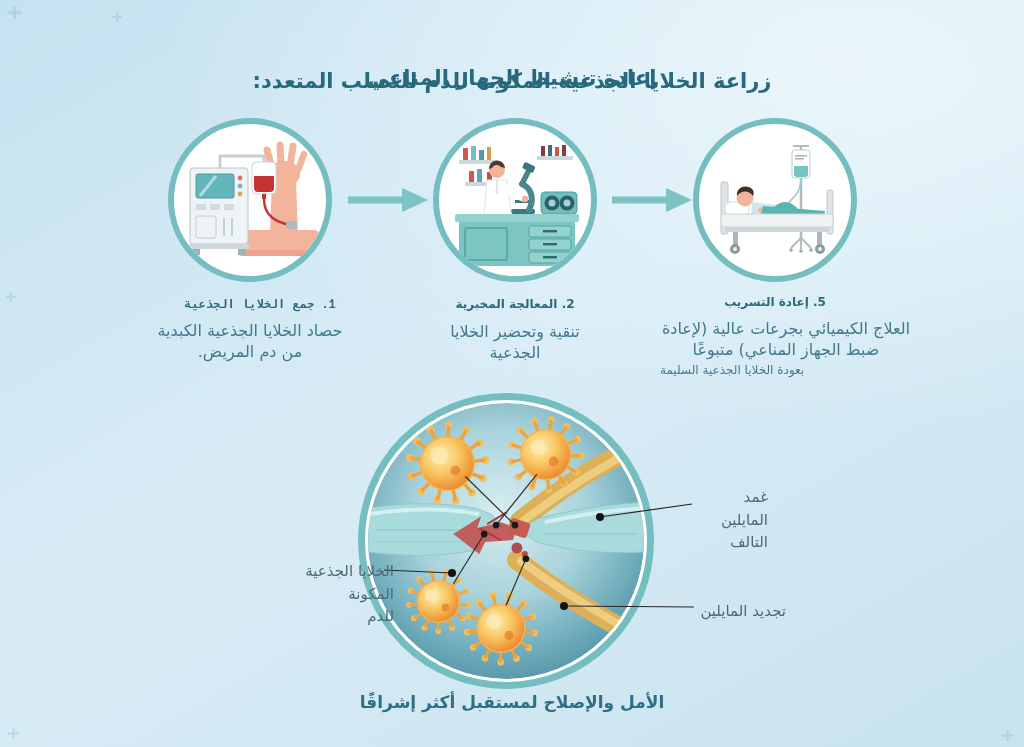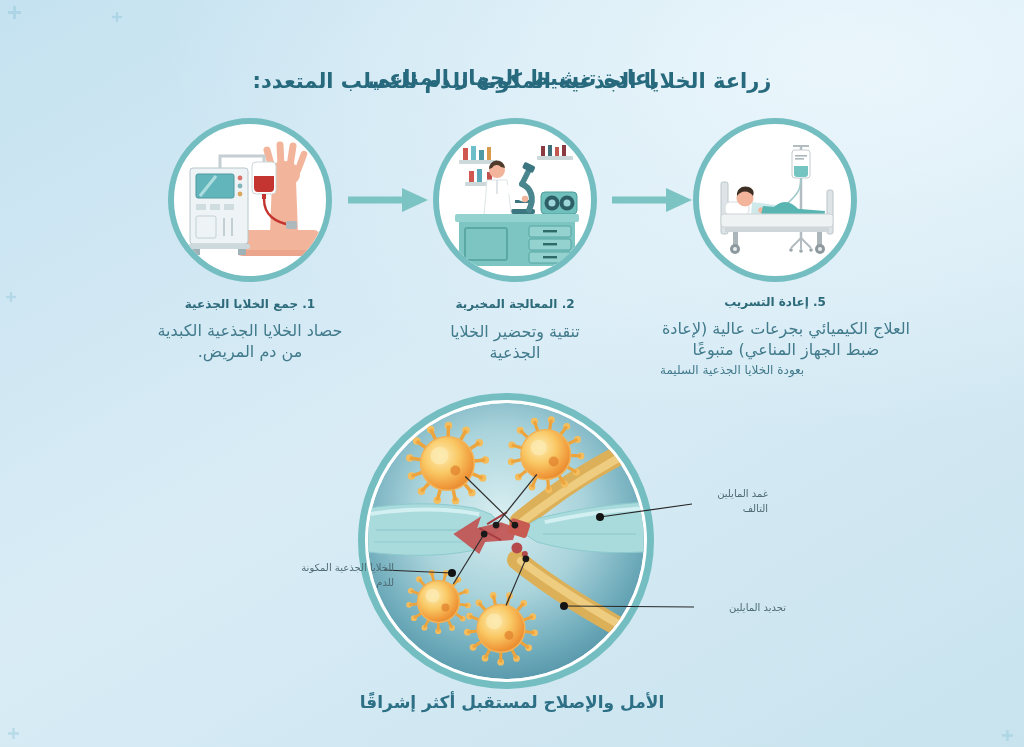--- a/index.html
+++ b/index.html
@@ -21,33 +21,33 @@
   #circle1{left:168px;top:118px;} #circle2{left:433px;top:118px;} #circle3{left:693px;top:118px;}
   .arrow{position:absolute;color:var(--arrow,#7cc3c4);}
   #arrow1{left:346px;top:186px;} #arrow2{left:610px;top:186px;}
   
   .step-head{position:absolute;direction:rtl;text-align:center;
     color:var(--heading,#2d6a7a);font-size:12px;font-weight:bold;}
   .step-body{position:absolute;direction:rtl;text-align:center;
     color:var(--body-text,#417a8b);font-size:16px;line-height:1.32;}
   .step-body-small{position:absolute;direction:rtl;text-align:left;
     color:var(--body-text,#417a8b);font-size:12px;}
-  #head1{left:150px;width:200px;top:297px;}
+  #head1{left:160px;width:200px;top:297px;font-family:Liberation Mono, monospace;}
   #body1{left:150px;width:200px;top:320px;}
   #head2{left:418px;width:194px;top:297px;}
   #body2{left:423px;width:184px;top:321px;}
   #head3{left:660px;width:230px;top:295px;}
   #body3{left:655px;width:262px;top:318px;}
   #body3s{left:660px;width:252px;top:363px;}
   
   .big-circle{position:absolute;left:358px;top:393px;width:276px;height:276px;
     border:7px solid var(--ring,#74bec1);border-radius:50%;background:#fff;padding:3px;}
   .big-circle .clip{width:276px;height:276px;border-radius:50%;overflow:hidden;}
   .callout-label{position:absolute;direction:rtl;color:var(--callout,#4d6a74);
-    font-size:10px;line-height:1.5;}
+    font-size:15px;line-height:1.5;}
   #lbl-damaged{left:694px;top:486px;width:74px;text-align:right;}
   #lbl-stem{left:278px;top:560px;width:116px;text-align:right;}
   #lbl-regen{left:696px;top:600px;width:90px;text-align:right;}
   
   #caption{position:absolute;left:0;right:0;top:692px;text-align:center;direction:rtl;
     color:var(--caption,#2d7086);font-weight:bold;font-size:17px;}
   
   .wm{position:absolute;color:#6fb4cc;opacity:.28;}
   #overlay{position:absolute;left:0;top:0;pointer-events:none;}
 </style>

